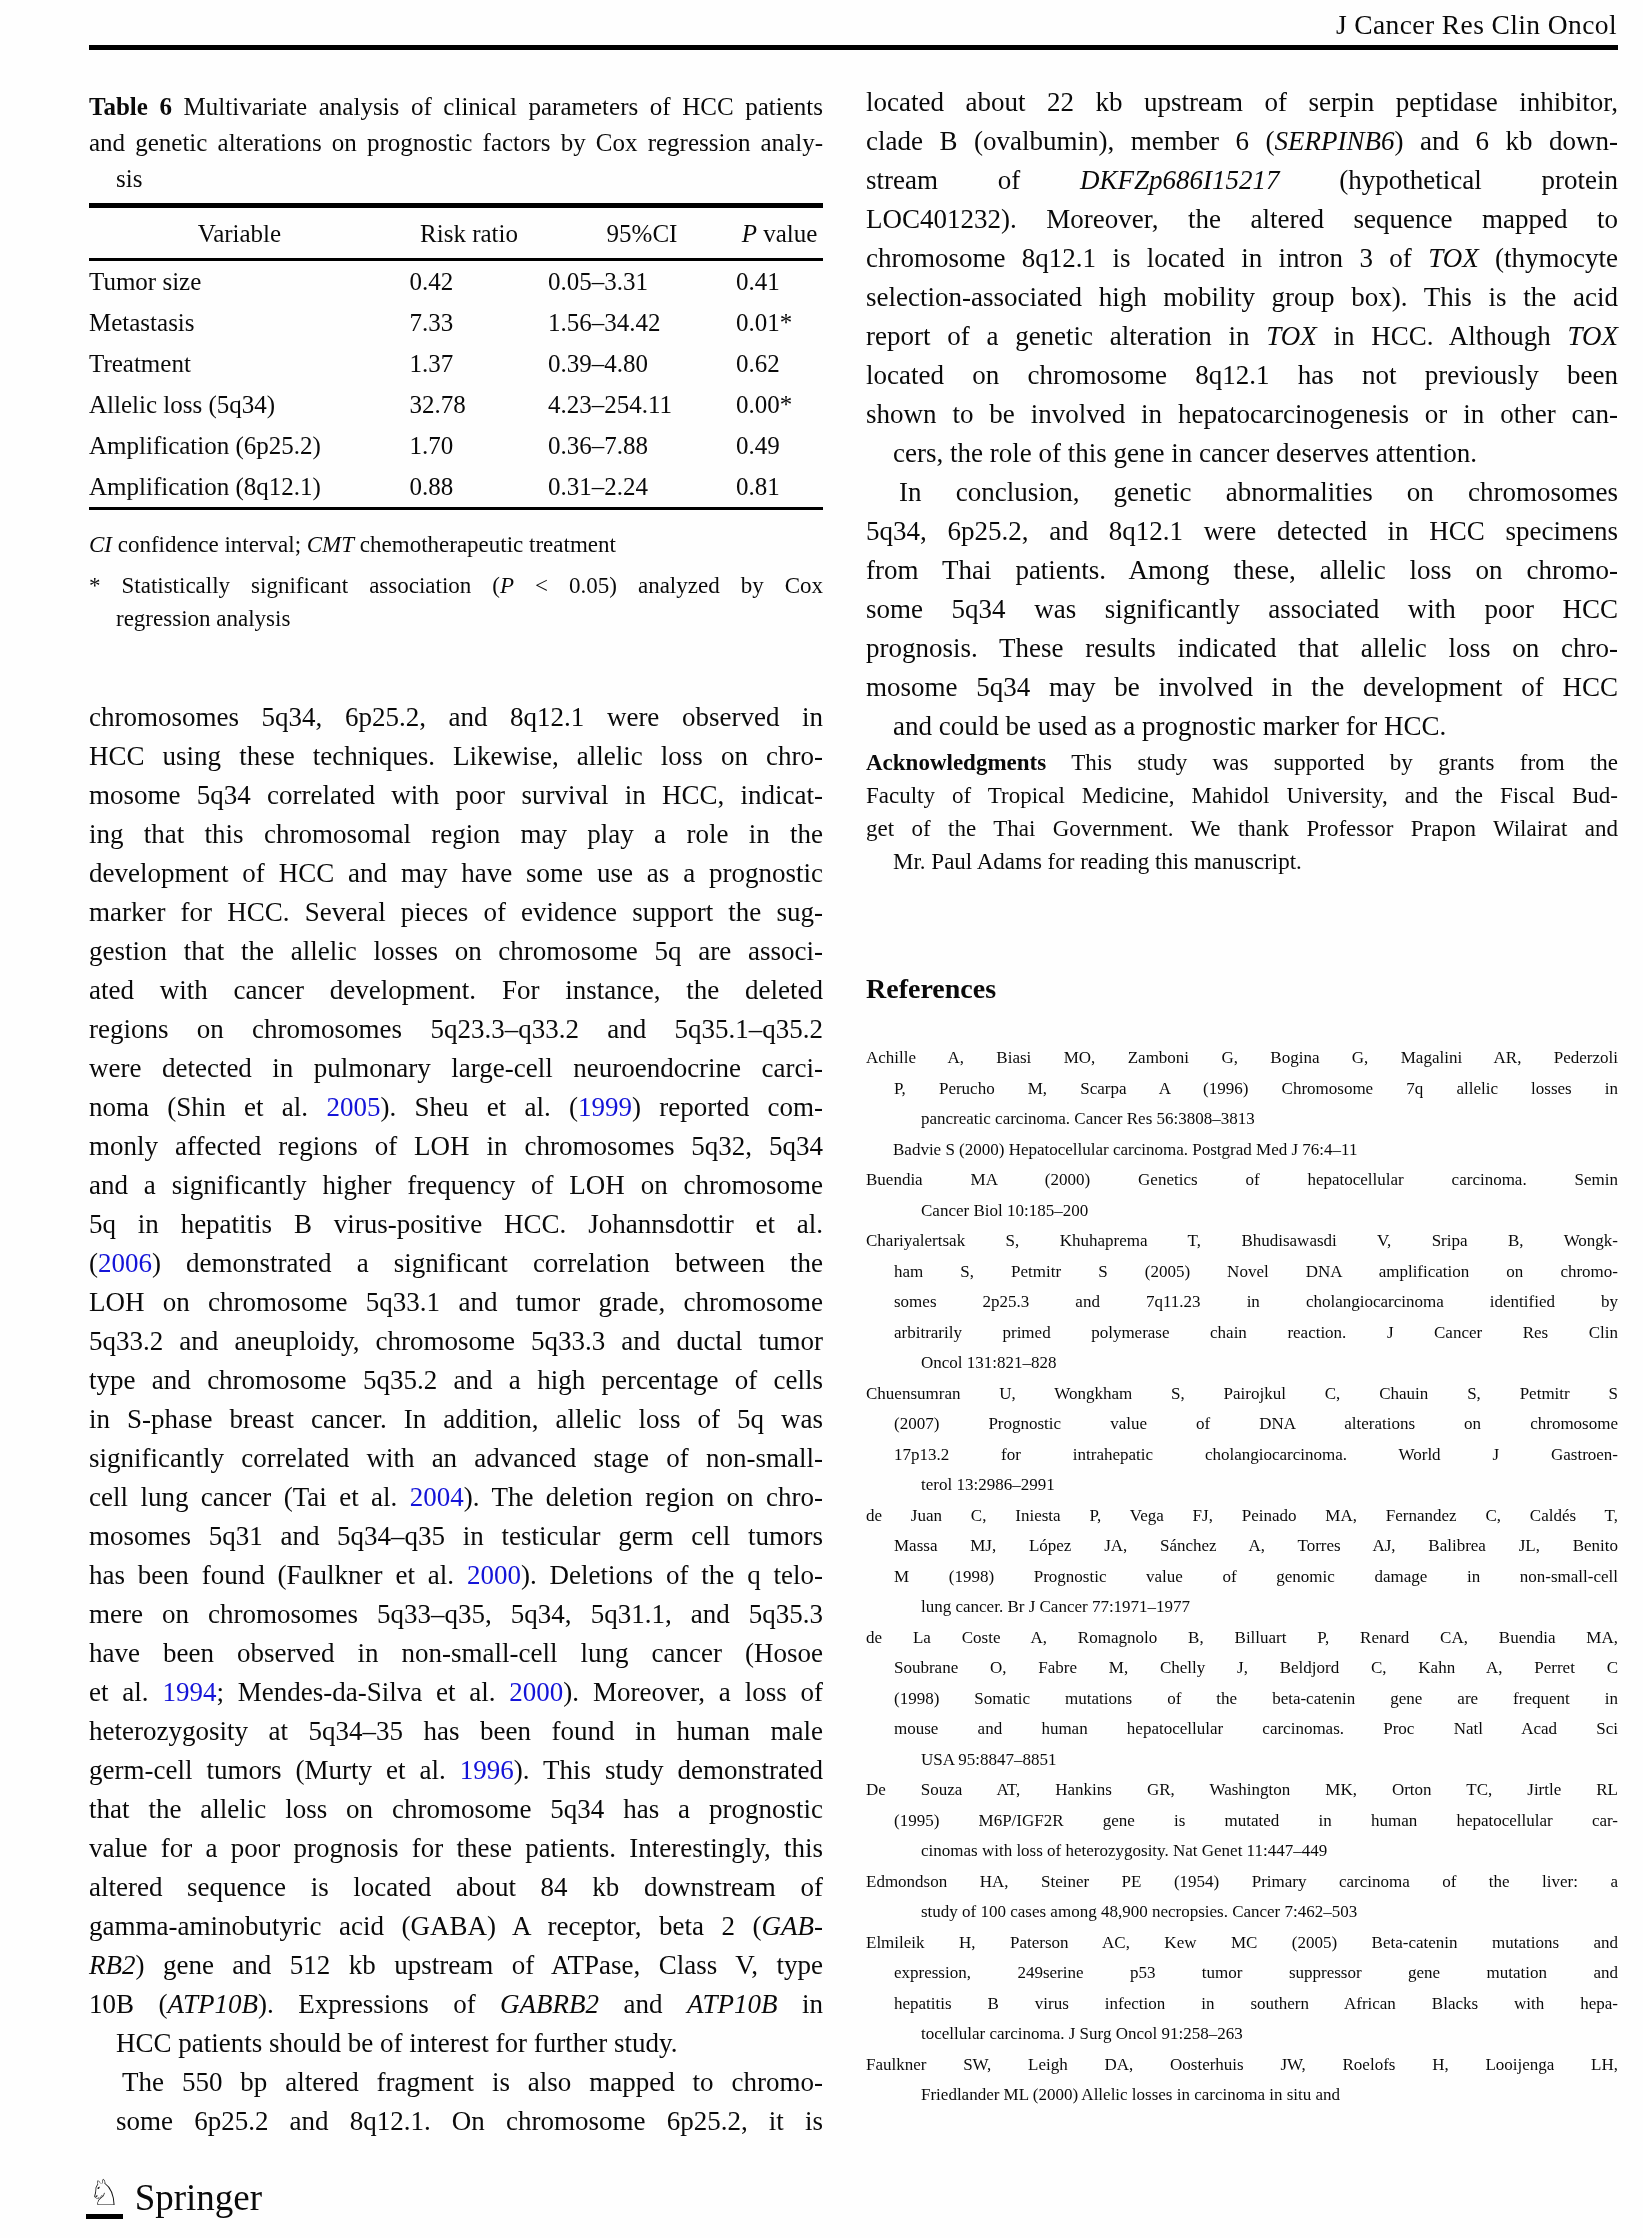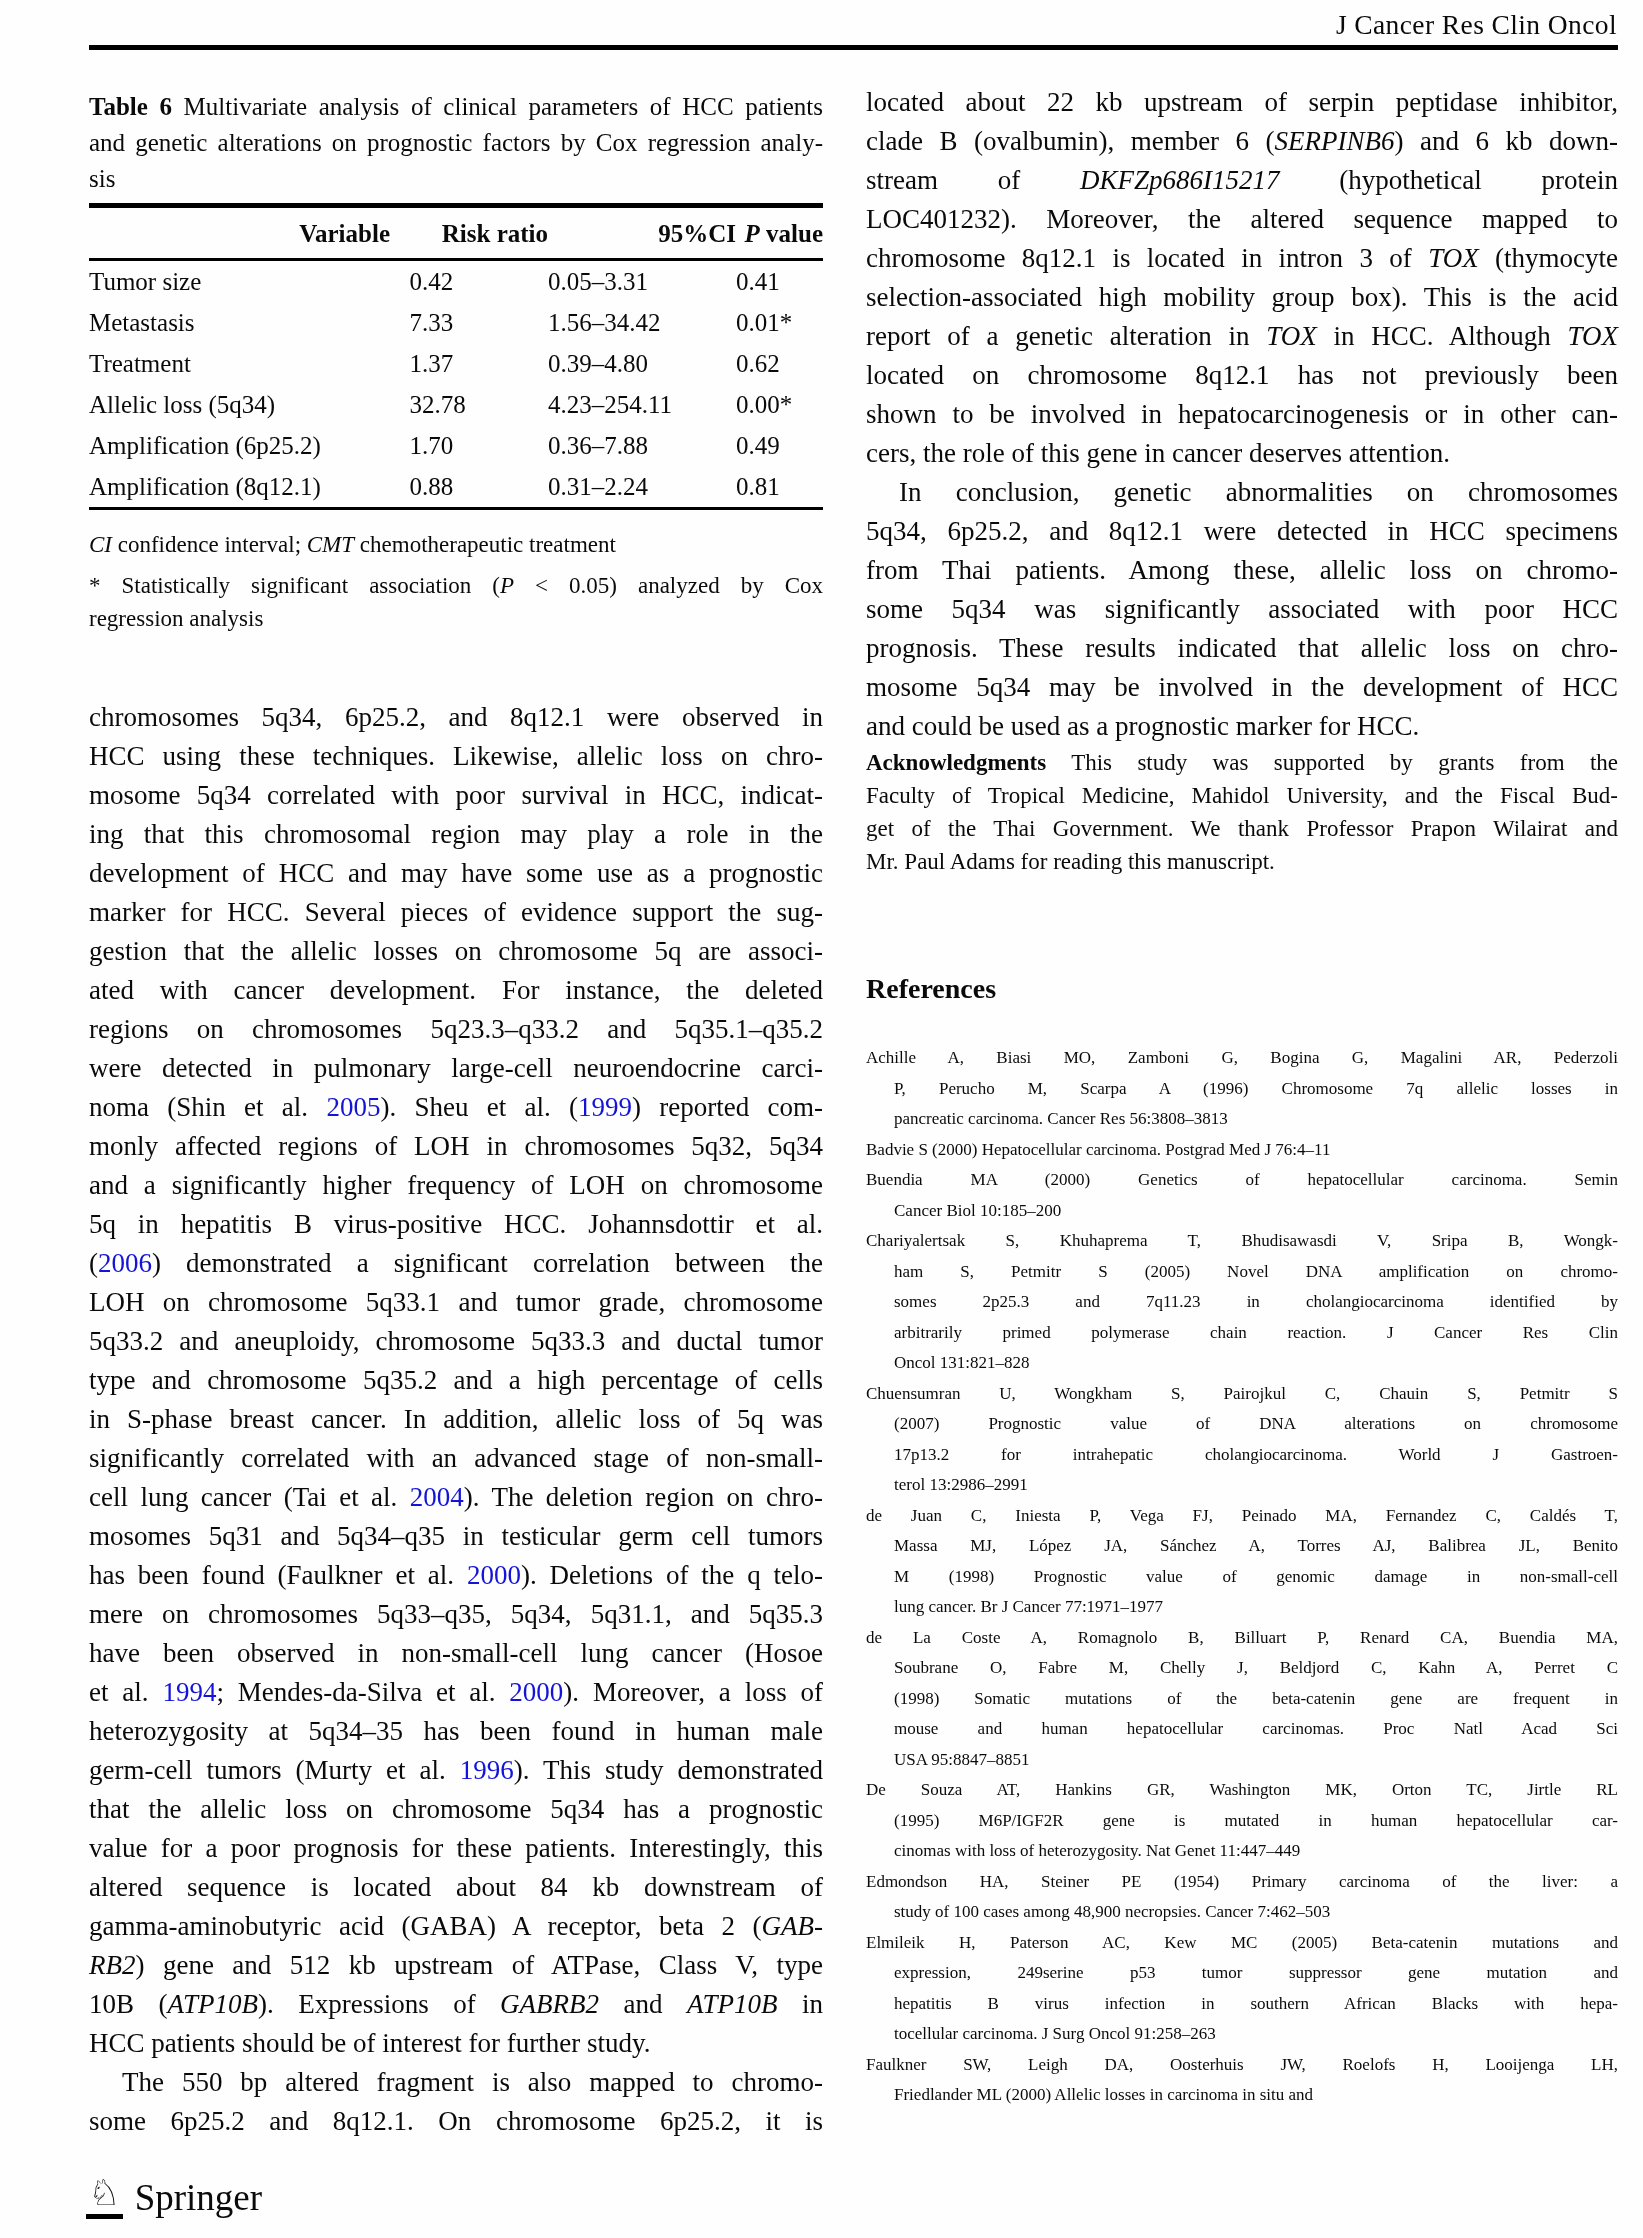--- a/index.html
+++ b/index.html
@@ -3,27 +3,27 @@
 <meta charset="utf-8">
 <style>
   html,body{margin:0;padding:0;background:#e8e8e8;}
   .page{position:relative;width:1644px;height:2239px;background:#fefefe;
         font-family:"Liberation Serif","DejaVu Serif",serif;color:#0a0a0a;overflow:hidden;}
   .jheader{position:absolute;top:9px;right:27px;font-size:27.5px;letter-spacing:0.4px;text-align:right;}
   .toprule{position:absolute;left:89px;top:45px;width:1529px;height:5.2px;background:#000;}
   .colL{position:absolute;left:89px;top:89px;width:734px;}
   .colR{position:absolute;left:866px;top:83px;width:752px;}
   .ln{text-align:justify;text-align-last:justify;}
-  .ln.last{text-align-last:left;}
+  .ln.last{text-align-last:left;margin-left:27px;}
   .para.cont .ln.last{text-align-last:justify;}
   .pind .ln:first-child{text-indent:33px;}
   .tcaption{font-size:25px;line-height:36px;}
   .t6{width:100%;border-collapse:collapse;table-layout:fixed;margin-top:6px;
       border-top:5.2px solid #000;border-bottom:3.7px solid #000;font-size:25px;}
-  .t6 th{font-weight:bold;text-align:right;border-bottom:3.7px solid #000;padding:12px 0 10.4px 0;}
+  .t6 th{font-weight:normal;text-align:center;border-bottom:3.7px solid #000;padding:12px 0 10.4px 0;}
   .t6 td{height:41px;vertical-align:middle;padding:0;}
   .t6 .c2{padding-left:19.4px;}
   .fnote{font-size:23px;line-height:33px;margin-top:18px;}
   .fnote + .fnote{margin-top:7.4px;}
   .leftbody{position:absolute;left:0;top:609px;width:734px;}
   .bodytext .para{font-size:27px;line-height:39px;}
   .ack{position:absolute;left:0;top:663px;width:752px;font-size:23px;line-height:33px;}
   .refhead{position:absolute;left:0;top:890px;font-size:28px;font-weight:bold;}
   .reflist{position:absolute;left:0;top:960px;width:752px;font-size:17px;line-height:30.5px;}
   .ref .ln{padding-left:28px;}

